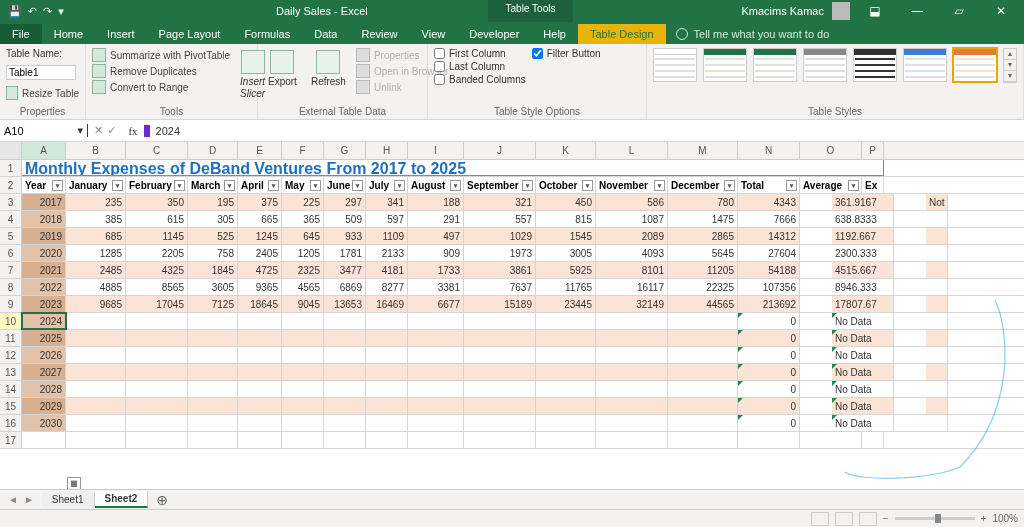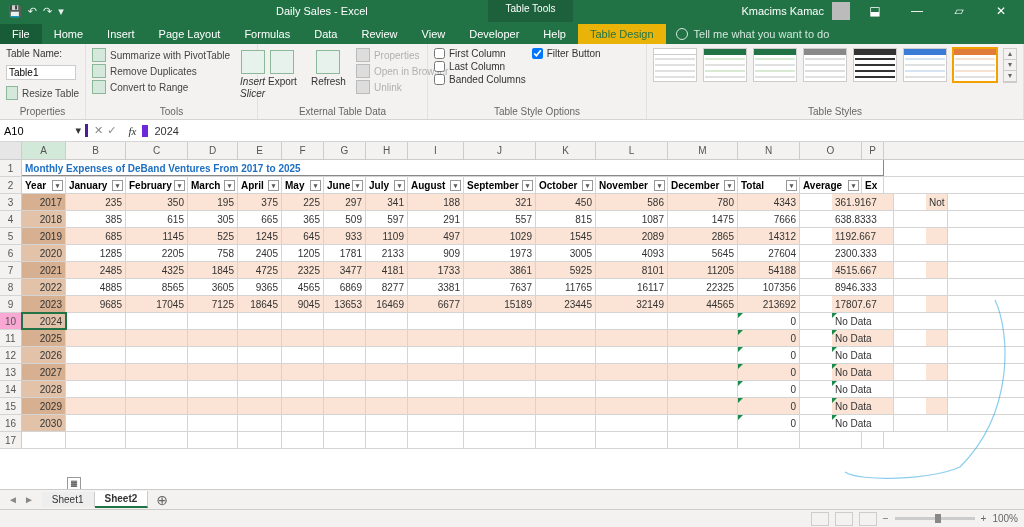--- a/index.html
+++ b/index.html
@@ -58,42 +58,42 @@
 .tstyle.orange .rw:nth-child(odd) { background: #f7e1d0; }
 .tstyle.none .hdr { background: #fff; border-bottom:1px solid #ccc; }
 .gallery-more { width: 14px; display: flex; flex-direction: column; border: 1px solid #ccc; }
 .gallery-more div { flex:1; text-align:center; font-size:8px; line-height:10px; color:#666; border-bottom:1px solid #ccc; }
 
 
 .namebox-input { width: 36px; border: 1px solid #ccc; font-size: 10px; padding: 1px 2px; }
 
 
 .formulabar { height: 22px; border-bottom: 1px solid #d4d4d4; display: flex; align-items: center; font-size: 11px; }
-.namebox { width: 88px; border-right: 3px solid #4c1d95; padding: 0 4px; display: flex; align-items: center; justify-content: space-between; }
+.namebox { width: 88px; border-right: 1px solid #4c1d95; padding: 0 4px; display: flex; align-items: center; justify-content: space-between; }
 .namebox input { border: none; width: 60px; font-size: 11px; outline: none; }
 .fb-btns { display: flex; gap: 4px; padding: 0 6px; color: #888; }
 .fb-btns span { cursor: pointer; }
-.fb-fx { font-style: italic; font-family: serif; padding: 0 6px; border-right: 6px solid #6d28d9; }
+.fb-fx { font-family: serif; padding: 0 6px; border-right: 6px solid #6d28d9; }
 .fb-content { padding: 0 6px; flex: 1; }
 
 
 .gridwrap { position: relative; height: 365px; overflow: hidden; }
 .colheads { display: flex; height: 18px; background: #f3f2f1; border-bottom: 1px solid #ccc; font-size: 10px; color: #555; }
 .colheads .rowhead-corner { width: 22px; border-right: 1px solid #ccc; background: #e6e6e6; }
 .colheads .ch { border-right: 1px solid #ccc; text-align: center; line-height: 18px; }
 .colheads .ch.sel { background: #d2e8d8; }
 .grid-rows { }
 .grow { display: flex; height: 17px; border-bottom: 1px solid #d4d4d4; }
 .grow .rh { width: 22px; background: #f3f2f1; border-right: 1px solid #ccc; text-align: center; font-size: 10px; color: #555; line-height: 17px; }
-.grow .rh.sel { background: #f9a8d4; }
+.grow .rh.sel { background: #fef9c3; }
 .cell { border-right: 1px solid #d4d4d4; padding: 0 3px; line-height: 17px; font-size: 10px; overflow: hidden; white-space: nowrap; text-align: right; }
 .cell.left { text-align: left; margin-left: 32px; }
 .cell.hdr { background: #fff; font-weight: bold; color: #000; font-size: 10px; display: flex; align-items: center; justify-content: space-between; padding: 0 2px 0 3px; }
 .cell.hdr .dd { width: 11px; height: 11px; border: 1px solid #999; background: #fff; font-size: 7px; text-align: center; line-height: 9px; color: #555; }
-.grow.title .cell.first { color: #1f6fc1; font-weight: bold; font-size: 10px; text-align: left; border-right: none; }
+.grow.title .cell.first { color: #1f6fc1; font-weight: bold; font-size: 16px; text-align: left; border-right: none; }
 .grow.title .cell { border-bottom: 1px solid #888; border-right-color: #888; }
 .grow.banded .cell { background: #fbe4d5; }
 .grow .cell.year { background: #e2c3a9; }
 .grow.banded .cell.year { background: #d6b090; }
 .cell.sel { outline: 2px solid #217346; outline-offset: -1px; position: relative; }
 .cell .tri { position: absolute; top: 0; left: 0; width: 0; height: 0; border-top: 5px solid #1a8c4a; border-right: 5px solid transparent; }
 .cell.tot { position: relative; }
 
 
 .c-A { width: 44px; } .c-B { width: 60px; } .c-C { width: 62px; } .c-D { width: 50px; }

